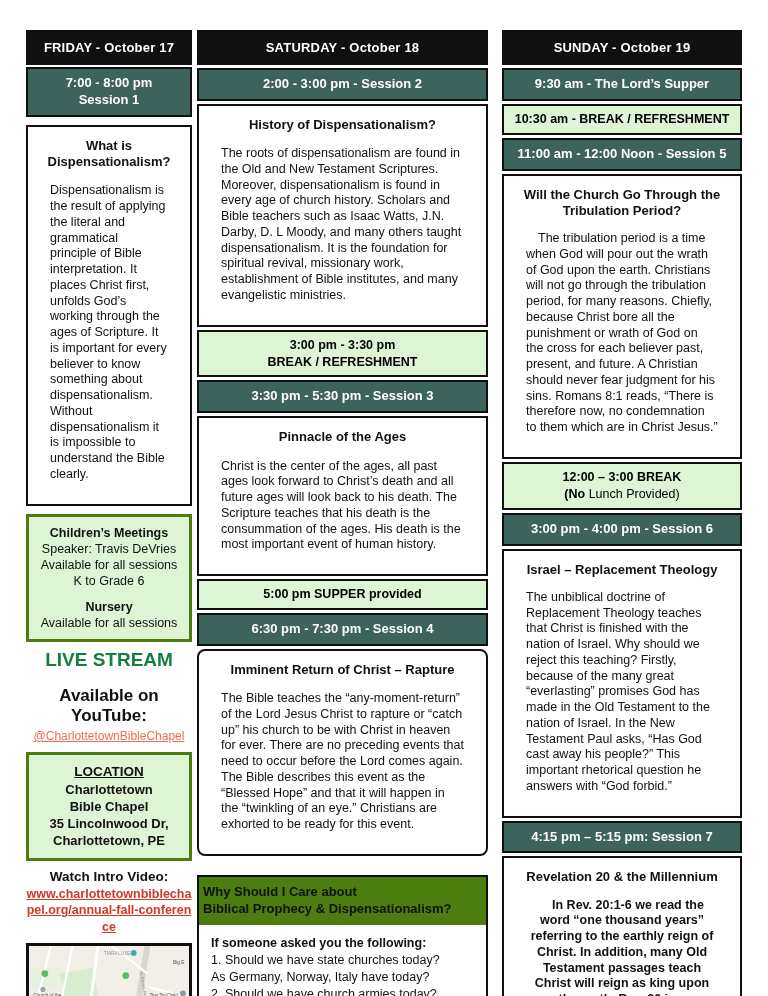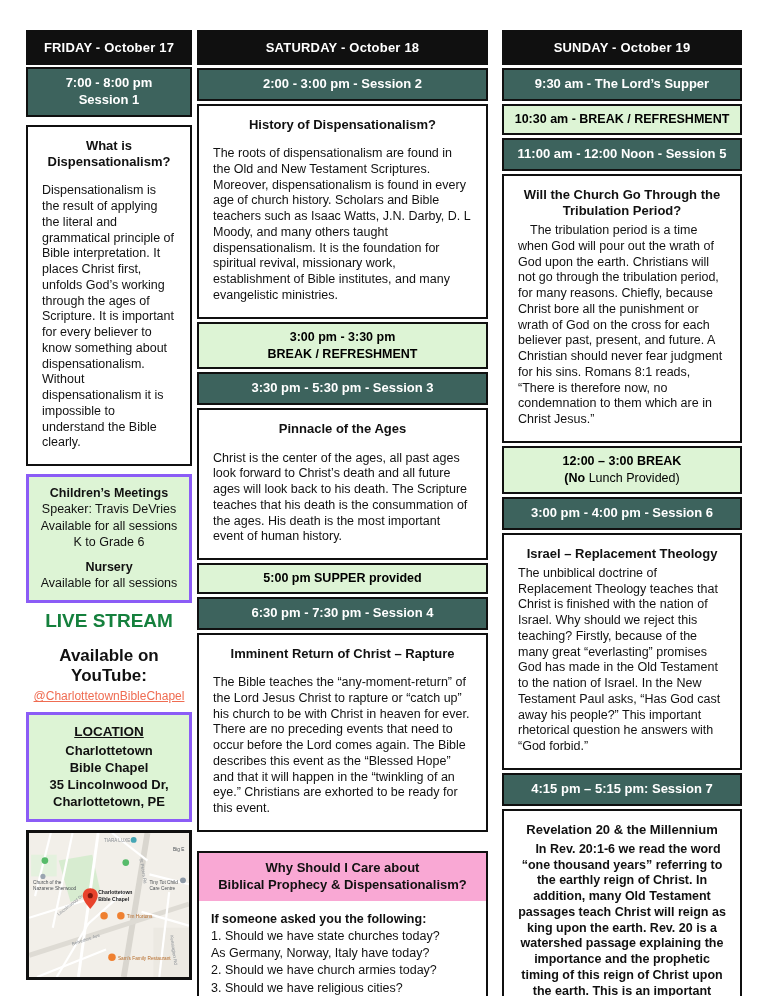--- a/index.html
+++ b/index.html
@@ -15,45 +15,45 @@
          font-size:13px;padding:8px 12px;letter-spacing:.2px;}
   .teal{background:#3d635d;color:#ffffff;font-weight:bold;text-align:center;
         font-size:13px;padding:6px 3px;line-height:1.3;}
   .greenbar{background:#ddf4d5;color:#000;font-weight:bold;text-align:center;
             font-size:12.5px;padding:5px 3px;line-height:1.35;}
   .greenbar .normal{font-weight:normal;}
   .greenbar .b{font-weight:bold;}
   .whitebox{background:#fff;padding:9px 10px;font-size:12.5px;line-height:1.26;}
   .whitebox .title{font-weight:bold;text-align:center;font-size:13px;margin:2px 0 13px;line-height:1.25;}
   .whitebox .title.tm0{margin-bottom:2px;}
-  .whitebox p{margin:4px;}
+  .whitebox p{margin:12px;}
   .indent{text-indent:12px;}
   .centered{text-align:center;font-weight:bold;}
-  .greenbox{background:#ddf4d5;border:3px solid #8b5cf6;box-sizing:border-box;
+  .greenbox{background:#ddf4d5;border:3px solid #4d7c0f;box-sizing:border-box;
             text-align:center;font-size:12.5px;line-height:1.3;padding:8px 4px;}
   .greenbox .bt{font-weight:bold;}
   .greenbox .grp{margin-bottom:9px;}
   .greenbox .grp:last-child{margin-bottom:0;}
   .nb{text-align:center;}
   .live-title{color:#15803d;font-weight:bold;font-size:19px;line-height:1.1;}
   .live-sub{font-weight:bold;font-size:17px;margin-top:15px;}
   .live-handle{color:#ef6c52;font-size:12px;text-decoration:underline;margin-top:2px;display:inline-block;cursor:pointer;}
   .loc-title{font-weight:bold;font-size:13.5px;text-decoration:underline;margin-bottom:2px;}
   .loc-line{font-weight:bold;font-size:13px;line-height:1.3;}
   .video-label{font-weight:bold;font-size:13.5px;}
   .video-link{color:#cf3a28;font-weight:bold;font-size:12.5px;text-decoration:underline;
               word-break:break-all;display:block;margin-top:2px;line-height:1.3;cursor:pointer;}
   .mapbox{border:3px solid #101010;box-sizing:border-box;height:150px;background:#f2efe9;}
   .mapbox svg{display:block;width:100%;height:100%;}
   .whybox{border:2px solid #101010;box-sizing:border-box;margin-top:16px;background:#fff;}
-  .whyhead{background:#f9a8d4;text-align:center;font-weight:bold;font-size:13px;
+  .whyhead{background:#4d7c0f;font-weight:bold;font-size:13px;
            line-height:1.3;padding:7px 4px;}
   .whybody{padding:10px 12px 14px;font-size:12.5px;line-height:1.38;}
   .whybody .b{font-weight:bold;}
-  .mh190{min-height:190px;} .mh122{min-height:124px;} .mh164{min-height:168px;}
+  .mh190{min-height:190px;} .mh122{min-height:124px;} .mh164{min-height:168px;border-radius:8px;}
   .mh238{min-height:240px;} .mh166{min-height:168px;} .mh196{min-height:196px;}
   .mh328{min-height:334px;}
   .maplbl{fill:#8a8f95;font-size:4.6px;font-family:"Liberation Sans",sans-serif;}
   .mappoi{fill:#4a4f54;font-size:4.8px;font-family:"Liberation Sans",sans-serif;}
   .mapfood{fill:#b56a28;font-size:4.8px;font-family:"Liberation Sans",sans-serif;}
   .mapdark{fill:#202124;font-size:5.2px;font-weight:bold;font-family:"Liberation Sans",sans-serif;}
 </style>
 </head>
 <body>
 
@@ -93,20 +93,24 @@
     </div>
 
     <div class="greenbox">
       <div class="loc-title">LOCATION</div>
       <div class="loc-line">Charlottetown</div>
       <div class="loc-line">Bible Chapel</div>
       <div class="loc-line">35 Lincolnwood Dr,</div>
       <div class="loc-line">Charlottetown, PE</div>
     </div>
 
+    <div class="nb">
+      <div class="video-label">Watch Intro Video:</div>
+      <span class="video-link">www.charlottetownbiblechapel.org/annual-fall-conference</span>
+    </div>
 
     <div class="mapbox">
       <svg viewBox="0 0 162 146">
         <rect width="162" height="146" fill="#f2efe9"></rect>
         <polygon points="30,28 64,22 72,58 42,70" fill="#d7ecd0"></polygon>
         <rect x="2" y="22" width="26" height="22" fill="#e4f1de"></rect>
         <rect x="126" y="96" width="36" height="50" fill="#ece9e2"></rect>
 
         <path d="M120,0 L96,146" stroke="#d9d6cf" stroke-width="6" fill="none"></path>
         <path d="M0,124 L162,72" stroke="#dedbd4" stroke-width="5" fill="none"></path>

